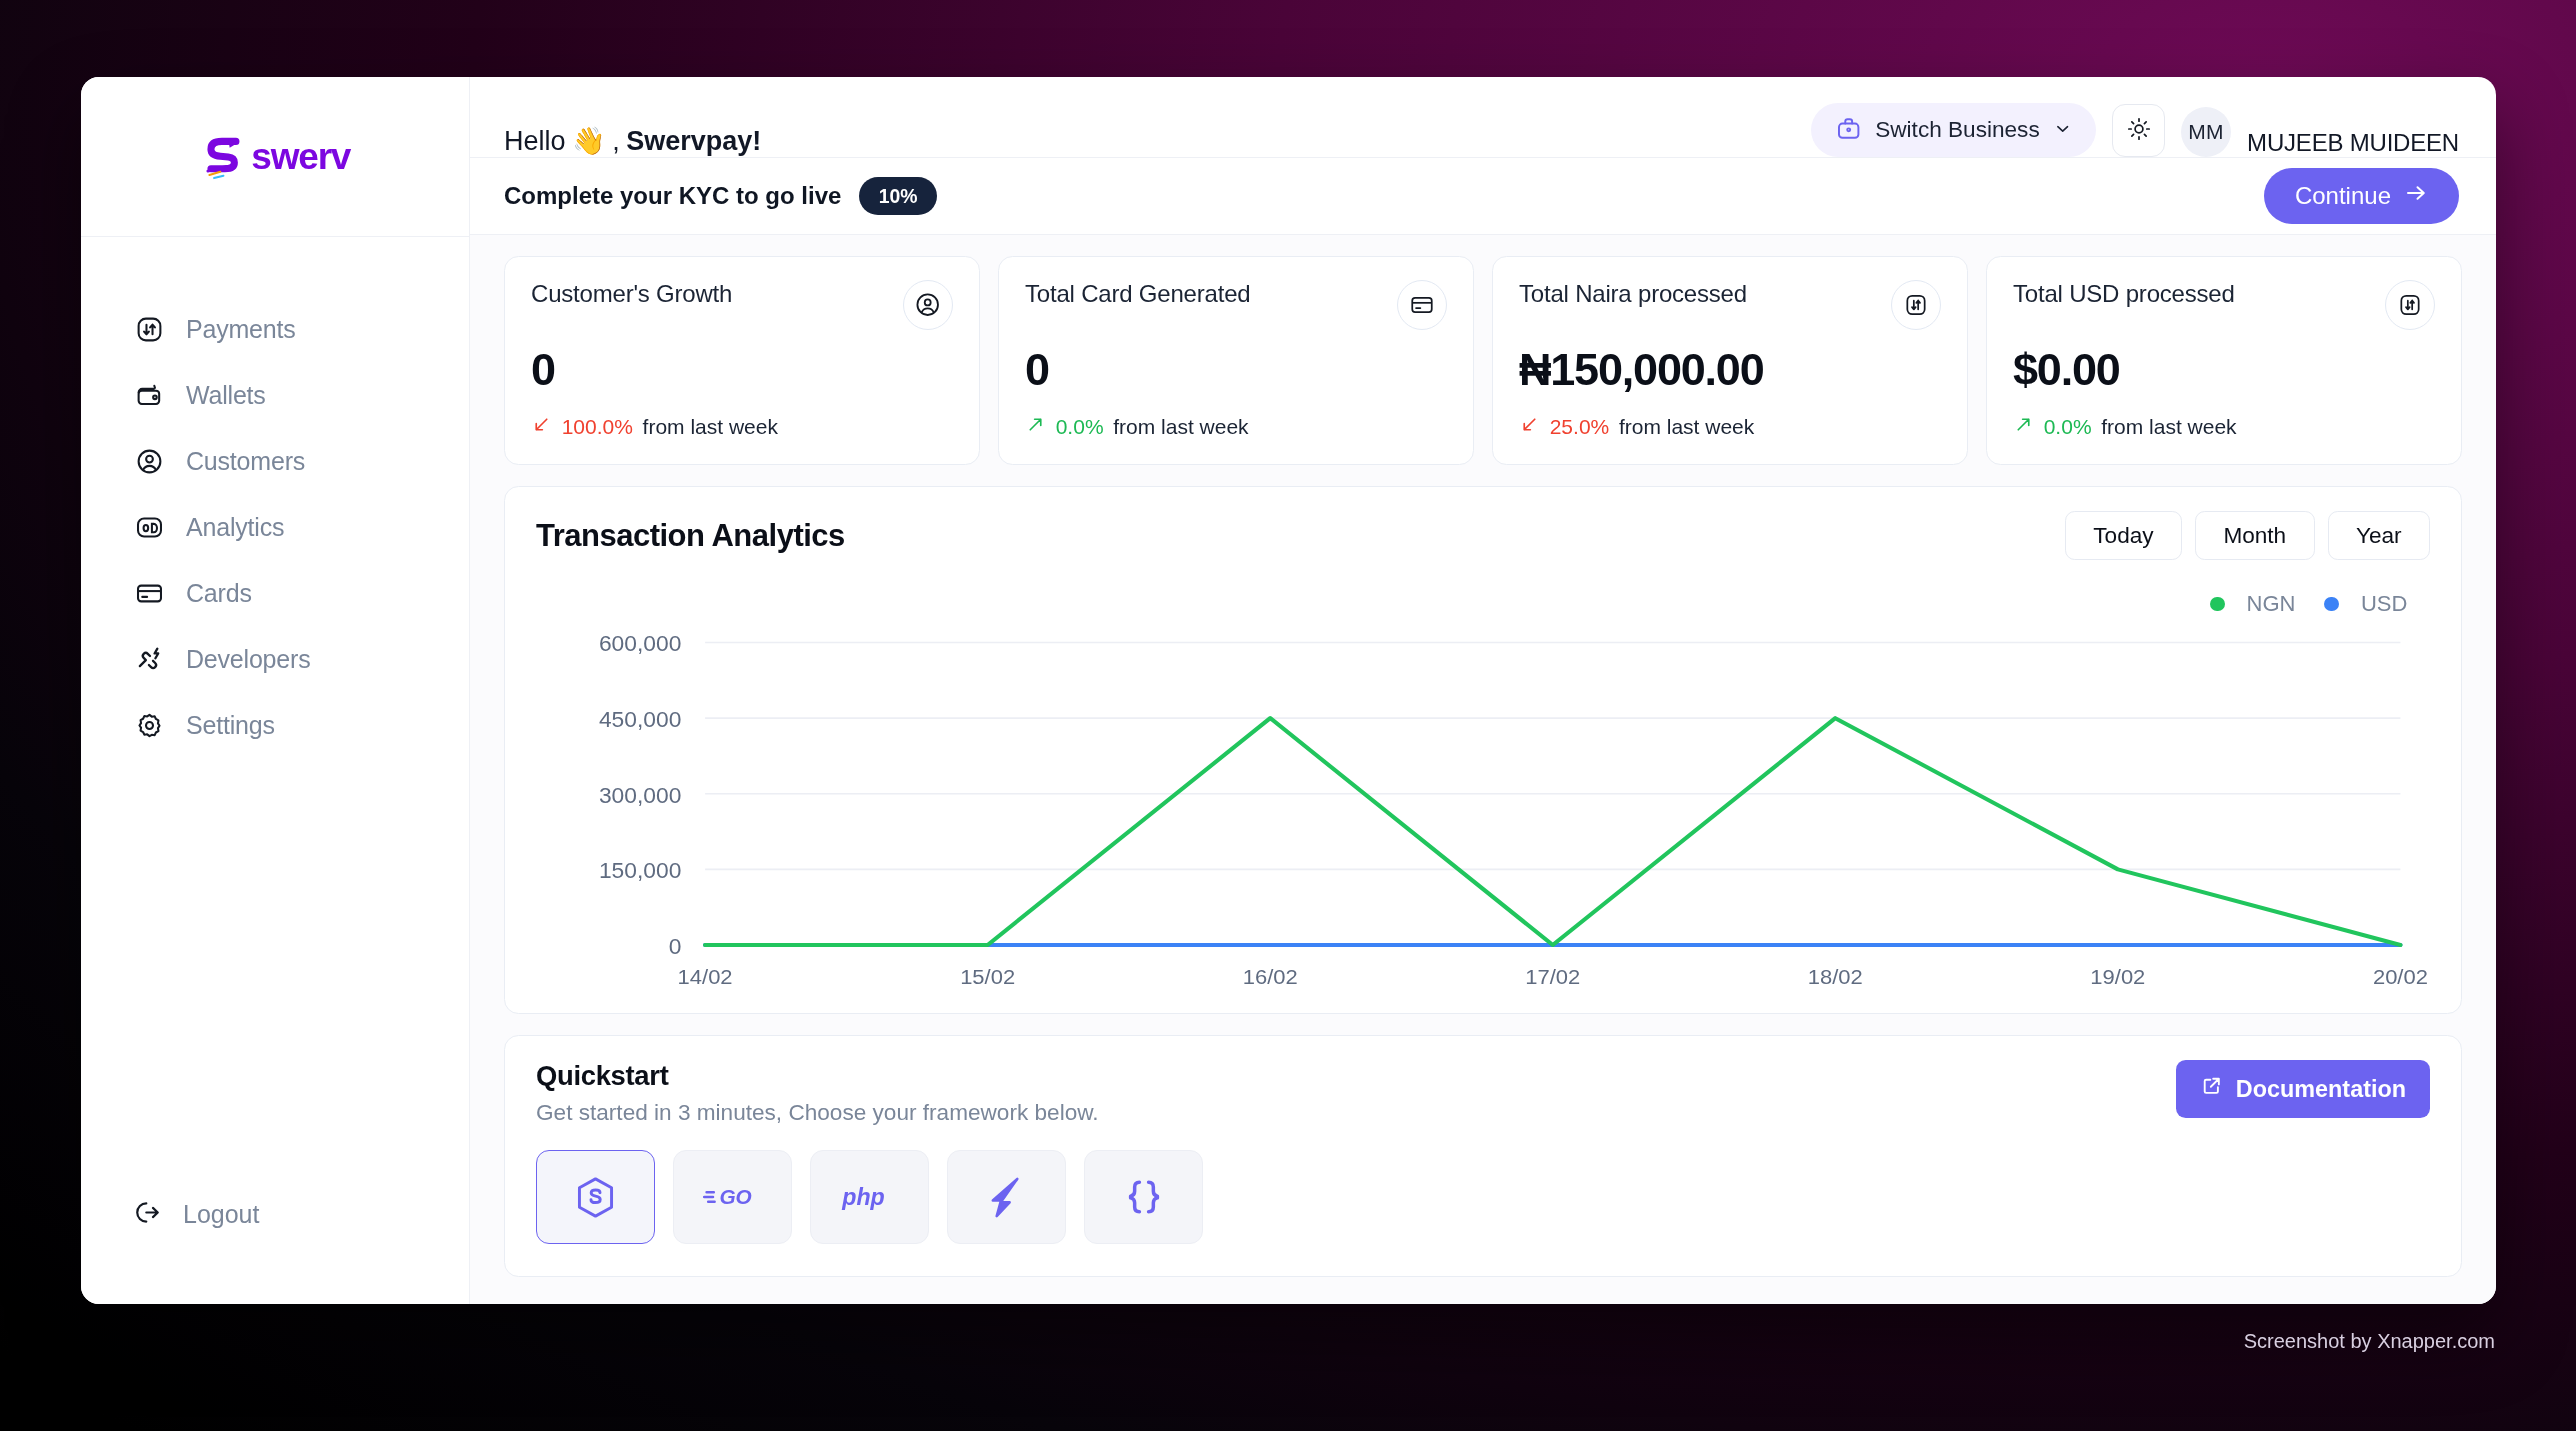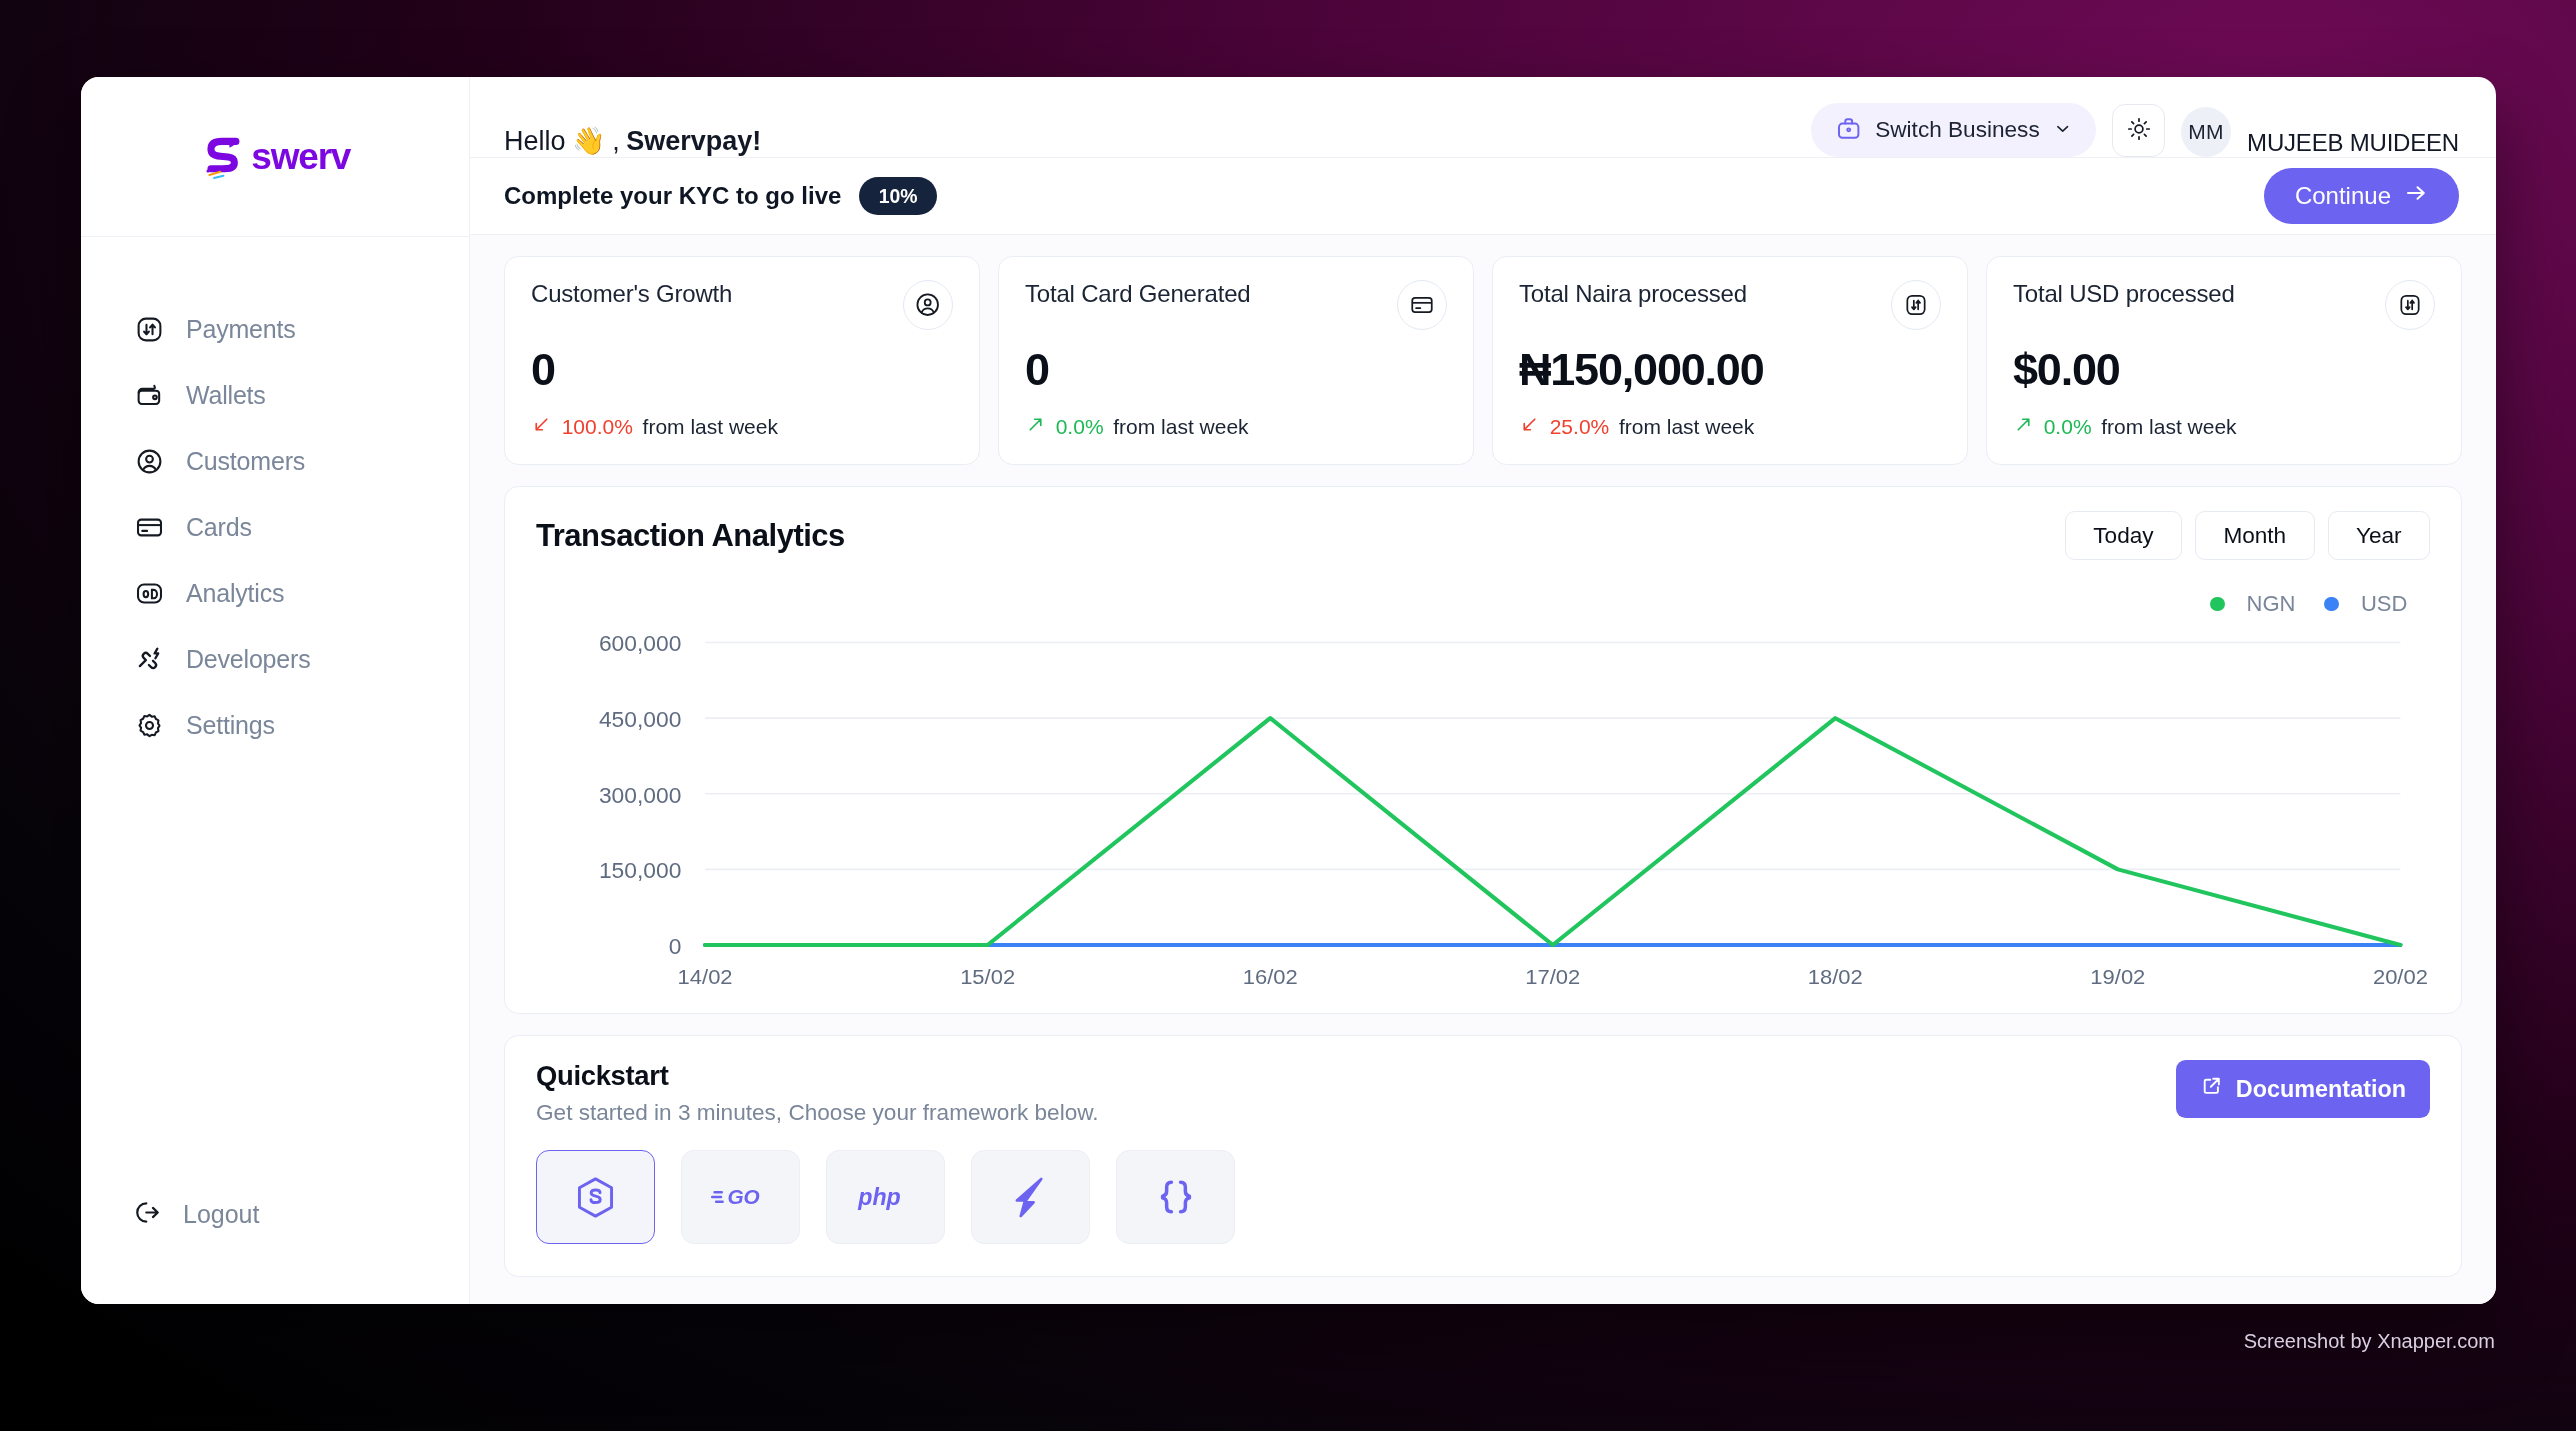--- a/index.html
+++ b/index.html
@@ -101,21 +101,21 @@
 
   
   .quick{ margin-top:21px; background:#fff; border:0.8px solid #e9edf4; border-radius:14.5px;
           padding:24px 31px 32px 31px; }
   .quick-head{ display:flex; align-items:flex-start; }
   .quick-title{ font-size:27.4px; font-weight:bold; color:#0b0f18; letter-spacing:-0.3px; }
   .quick-sub{ margin-top:8px; font-size:22.6px; color:#7a8699; }
   .doc-btn{ margin-left:auto; display:flex; align-items:center; gap:13px; background:#6c63f0;
             color:#fff; font-size:23.4px; font-weight:bold; border-radius:9.7px; padding:14.5px 24px;
             cursor:pointer; border:none; font-family:inherit; }
-  .fw-row{ margin-top:24px; display:flex; gap:26px; }
+  .fw-row{ margin-top:24px; display:flex; gap:18px; }
   .fw-tile{ width:119px; height:94px; border-radius:13px; background:#f4f5f9; border:0.8px solid #eceef4;
             display:flex; align-items:center; justify-content:center; cursor:pointer; }
   .fw-tile.selected{ border:1.6px solid #6c63f0; background:#f4f5fb; }
 
   .watermark{ position:absolute; right:81px; top:1330px; font-size:20px; color:#d8cfe0; }
 </style>
 </head>
 <body>
 
 <div class="app-window">
@@ -164,37 +164,37 @@
               <circle cx="12" cy="10" r="2.8"></circle>
             <path d="M6.6 19a6 6 0 0 1 10.8 0" stroke-linecap="round"></path>
           </svg>
         </span>
         <span class="lbl">Customers</span>
       </div>
 
       <div class="nav-item">
         <span class="ic">
           <svg width="29" height="29" viewBox="0 0 24 24" fill="none" stroke="#141922" stroke-width="1.7">
+            <rect x="2.5" y="4.5" width="19" height="15" rx="5"></rect>
+            <ellipse cx="9" cy="12.5" rx="1.9" ry="2.6"></ellipse>
+            <path d="M14 16V9h1.6a2.6 3.5 0 0 1 0 7z"></path>
+          </svg>
+        </span>
+        <span class="lbl">Analytics</span>
+      </div>
+
+      <div class="nav-item">
+        <span class="ic">
+          <svg width="29" height="29" viewBox="0 0 24 24" fill="none" stroke="#141922" stroke-width="1.7">
             <rect x="2.5" y="5.5" width="19" height="13" rx="2.6"></rect>
             <path d="M2.5 10h19"></path>
               <path d="M6 14.8h4" stroke-linecap="round"></path>
           </svg>
         </span>
         <span class="lbl">Cards</span>
-      </div>
-
-      <div class="nav-item">
-        <span class="ic">
-          <svg width="29" height="29" viewBox="0 0 24 24" fill="none" stroke="#141922" stroke-width="1.7">
-            <rect x="2.5" y="4.5" width="19" height="15" rx="5"></rect>
-            <ellipse cx="9" cy="12.5" rx="1.9" ry="2.6"></ellipse>
-            <path d="M14 16V9h1.6a2.6 3.5 0 0 1 0 7z"></path>
-          </svg>
-        </span>
-        <span class="lbl">Analytics</span>
       </div>
 
       <div class="nav-item">
         <span class="ic">
           <svg width="29" height="29" viewBox="0 0 24 24" fill="none" stroke="#141922" stroke-width="1.9">
             <path d="M4 17.5l5-5M9 12.5l-1.8-1.8a2.4 2.4 0 0 1 3.4-3.4l1.8 1.8" stroke-linecap="round"></path>
             <path d="M11.5 16.5l1.8 1.8a2.4 2.4 0 0 0 3.4-3.4l-1.8-1.8" stroke-linecap="round"></path>
             <path d="M18.5 3l-2.3 4h3l-2.3 4" stroke-linecap="round" stroke-linejoin="round"></path>
           </svg>
         </span>

